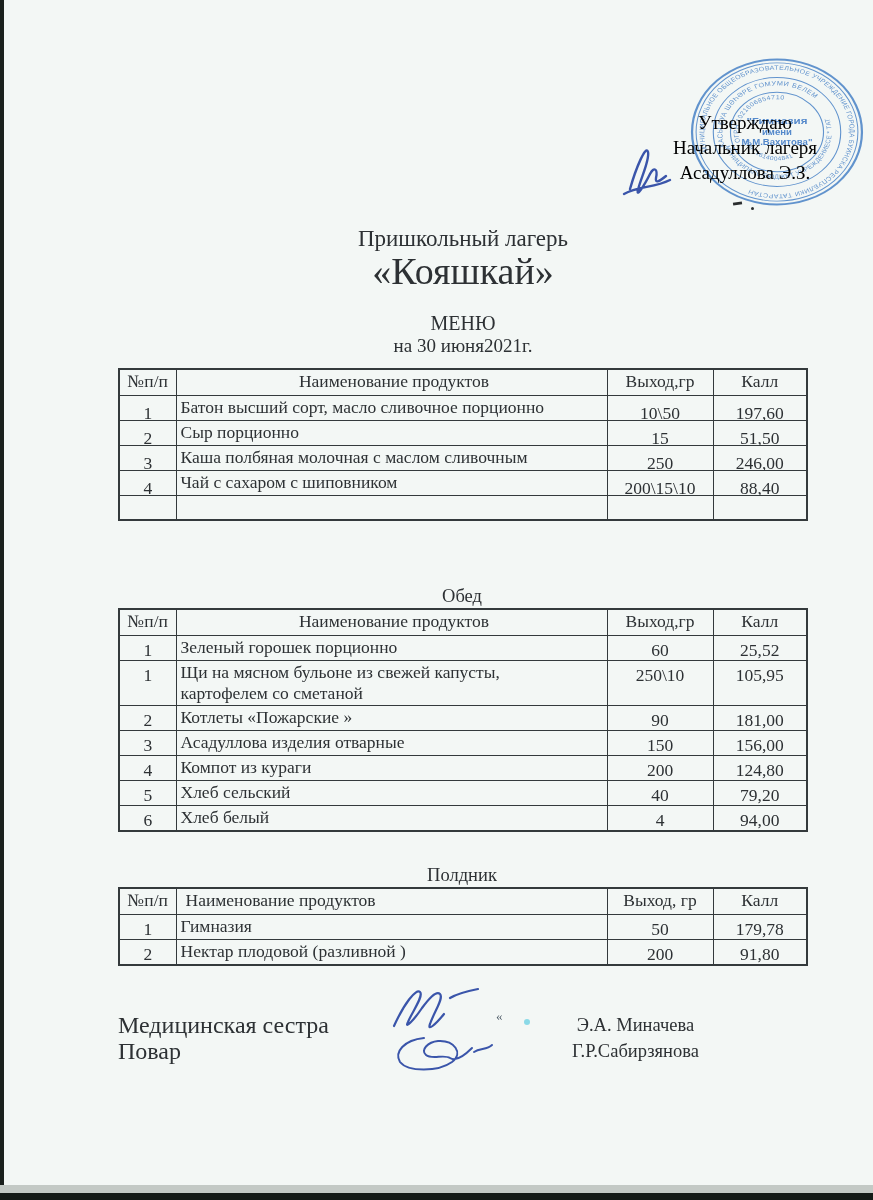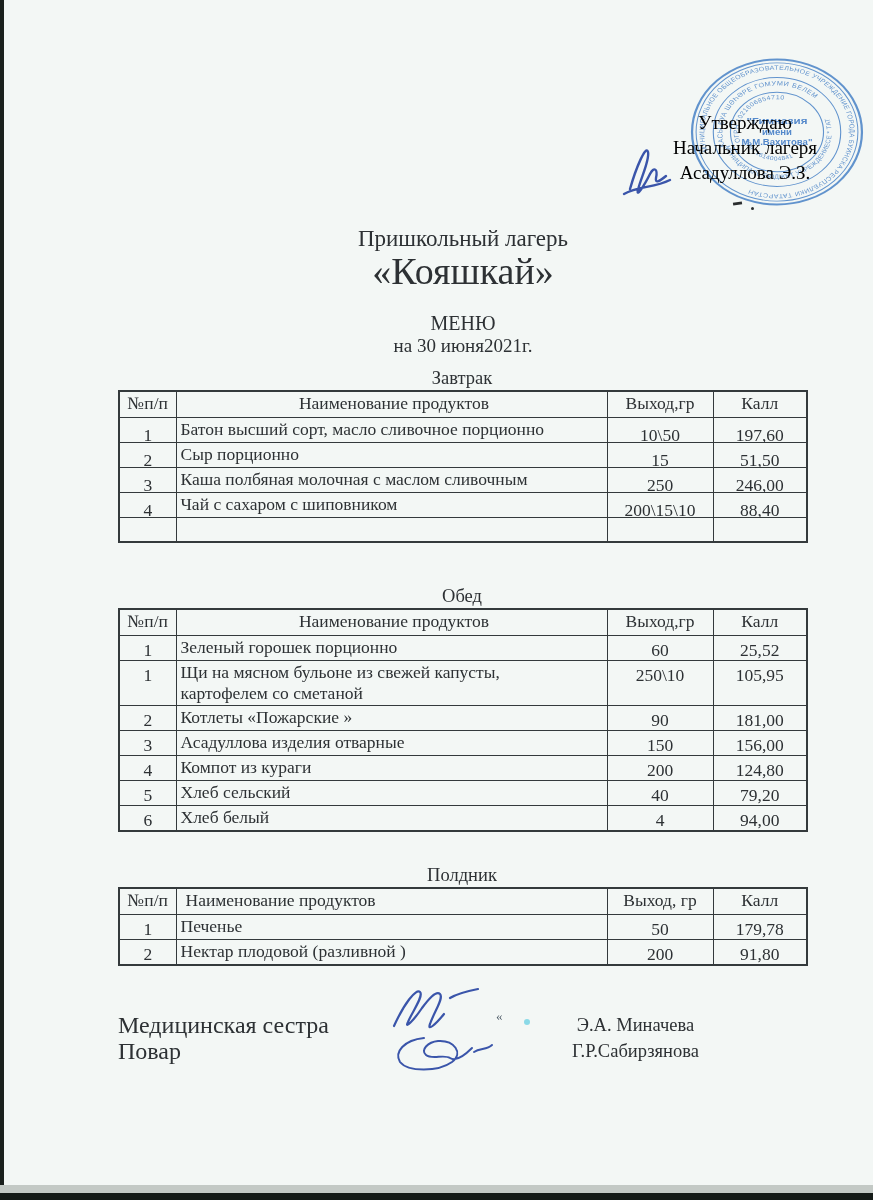--- a/index.html
+++ b/index.html
@@ -115,21 +115,20 @@
   <div class="artifact-dot"></div>
 
   <div class="doc-titles">
     <div class="t-line1">Пришкольный лагерь</div>
     <div class="t-line2">«Кояшкай»</div>
     <div class="t-menu">МЕНЮ</div>
     <div class="t-date">на 30 июня2021г.</div>
   </div>
 
   <div class="menu-section sec-breakfast" data-sec="0">
-    <div class="section-title">Завтрак</div>
     <table>
       <colgroup>
           <col class="w0">
           <col class="w1">
           <col class="w2">
           <col class="w3">
         </colgroup>
     <thead>
           <tr>
             <th class="c0">№п/п</th>
@@ -250,21 +249,21 @@
           <tr>
             <th class="c0">№п/п</th>
             <th class="c1">Наименование продуктов</th>
             <th class="c2">Выход, гр</th>
             <th class="c3">Калл</th>
           </tr>
         </thead>
         <tbody>
           <tr>
             <td class="c0"><span class="shift">1</span></td>
-            <td class="c1"><span class="shift">Печенье</span></td>
+            <td class="c1"><span class="shift">Гимназия</span></td>
             <td class="c2"><span class="shift">50</span></td>
             <td class="c3"><span class="shift">179,78</span></td>
           </tr>
           <tr>
             <td class="c0"><span class="shift">2</span></td>
             <td class="c1"><span class="shift">Нектар плодовой (разливной )</span></td>
             <td class="c2"><span class="shift">200</span></td>
             <td class="c3"><span class="shift">91,80</span></td>
           </tr>
         </tbody>

